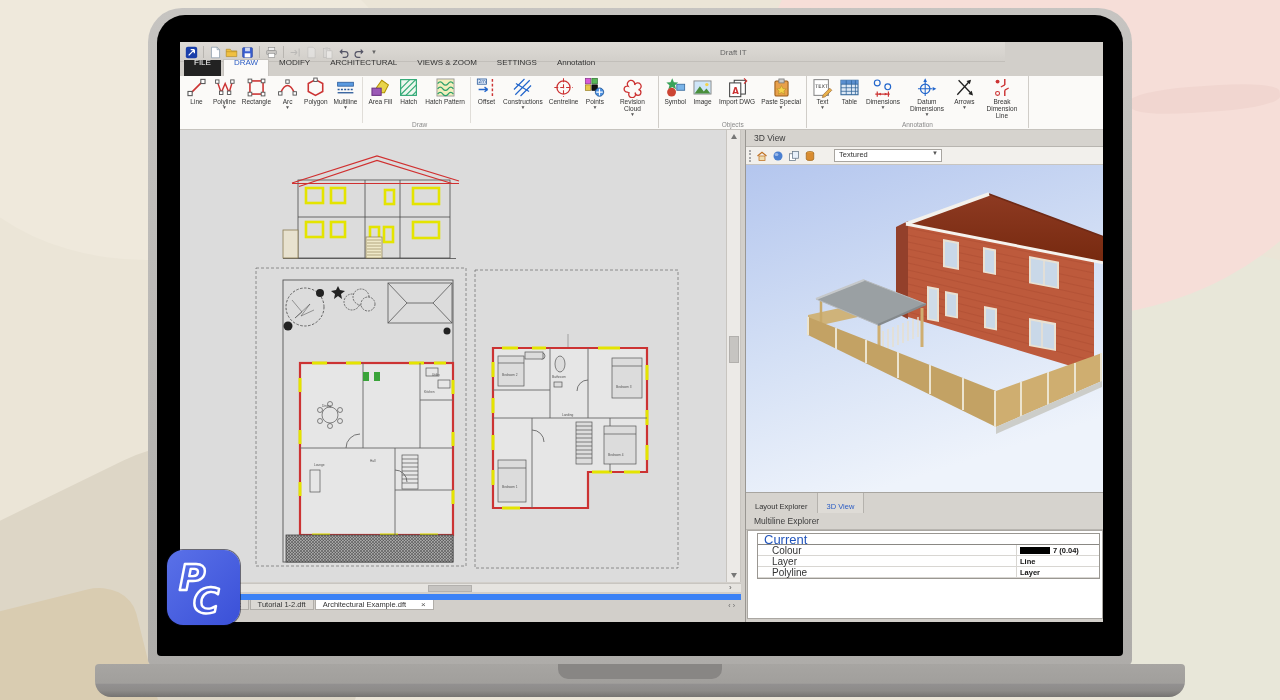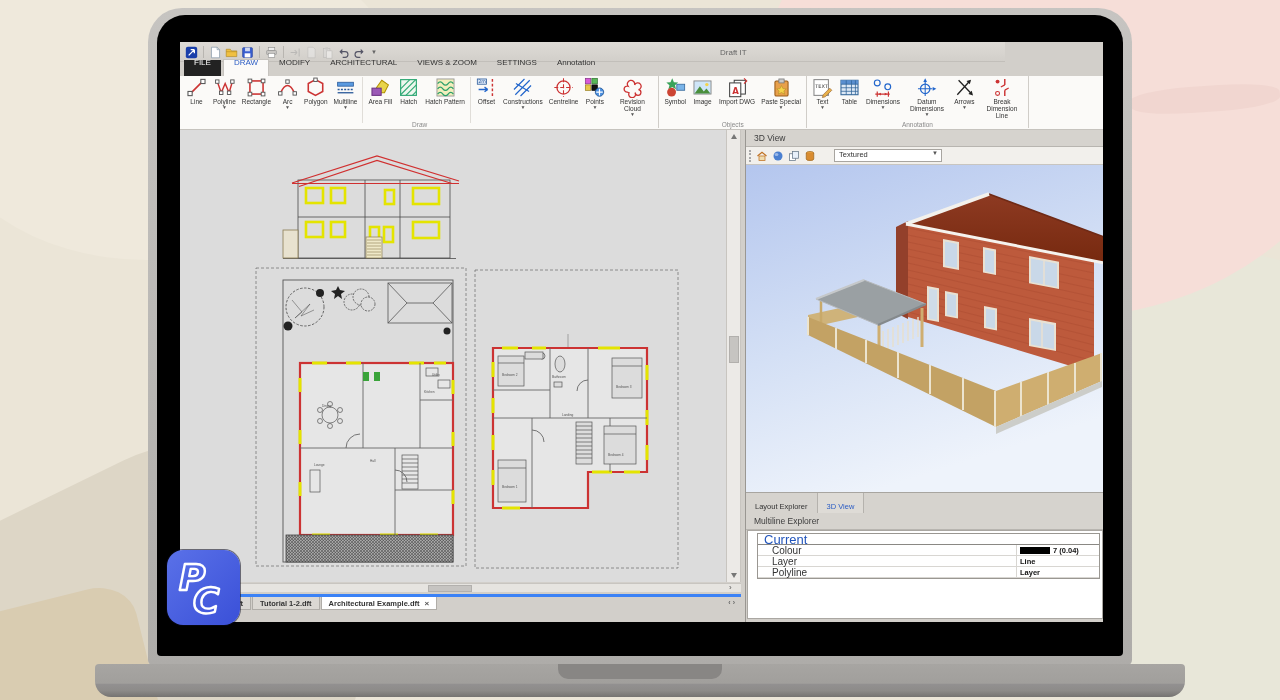--- a/index.html
+++ b/index.html
@@ -68,24 +68,24 @@
   .vthumb { position:absolute; left:2px; top:206px; width:10px; height:27px; background:#c6c4c1; border:1px solid #b2b0ad; }
   .tri { width:0; height:0; position:absolute; left:4px; }
   .tri-up { top:4px; border-left:3.5px solid transparent; border-right:3.5px solid transparent; border-bottom:5px solid #777; }
   .tri-dn { bottom:4px; border-left:3.5px solid transparent; border-right:3.5px solid transparent; border-top:5px solid #777; }
 
   .hscroll { position:absolute; left:0; top:453px; width:561px; height:9px; background:#e6e4e0; border-top:1px solid #c8c5c0; }
   .hthumb { position:absolute; left:248px; top:1px; width:44px; height:7px; background:#c6c4c1; border:1px solid #b2b0ad; }
   .harrow { position:absolute; left:549px; top:-1px; font-size:8px; color:#555; }
 
   .doctabs { position:absolute; left:0; top:464px; width:561px; height:16px; background:#d2cfca;
-    border-top:3px solid #3b82f6; display:flex; align-items:stretch; padding-left:28px;font-weight:bold; }
+    border-top:6px solid #3b82f6; display:flex; align-items:stretch; padding-left:28px; }
   .dtab { display:flex; align-items:center; padding:0 7px; font-size:7.5px; color:#333; background:#dbd8d3;
     border:1px solid #b0ada8; border-top:none; margin-right:1px; }
-  .dtab.active { background:#fff; }
+  .dtab.active { background:#fff;gap:10px; }
   .dtab .close { margin-left:5px; font-size:8px; color:#555; }
   .dtab-arrows { position:absolute; right:4px; top:2px; font-size:7px; color:#666; letter-spacing:2px; }
 
   
   .panel { position:absolute; left:565px; top:0; width:358px; height:492px; background:#d2cfca; border-left:1px solid #9a9792; }
   .phead { position:absolute; left:0; width:358px; height:17px; background:#d6d3ce; border-bottom:1px solid #b8b5b0;
     font-size:8.5px; color:#3c3c3c; display:flex; align-items:center; padding-left:8px; }
   .p3d-header { top:0; }
   .p3d-toolbar { position:absolute; left:0; top:17px; width:358px; height:18px; background:#f2f0ec;
     border-bottom:1px solid #c8c5c0; display:flex; align-items:center; gap:4px; padding-left:3px; }

